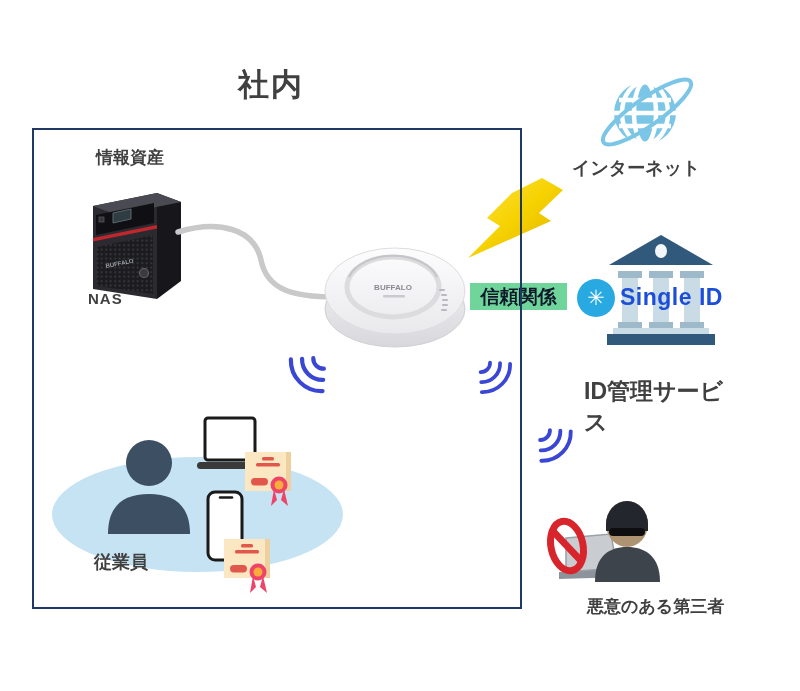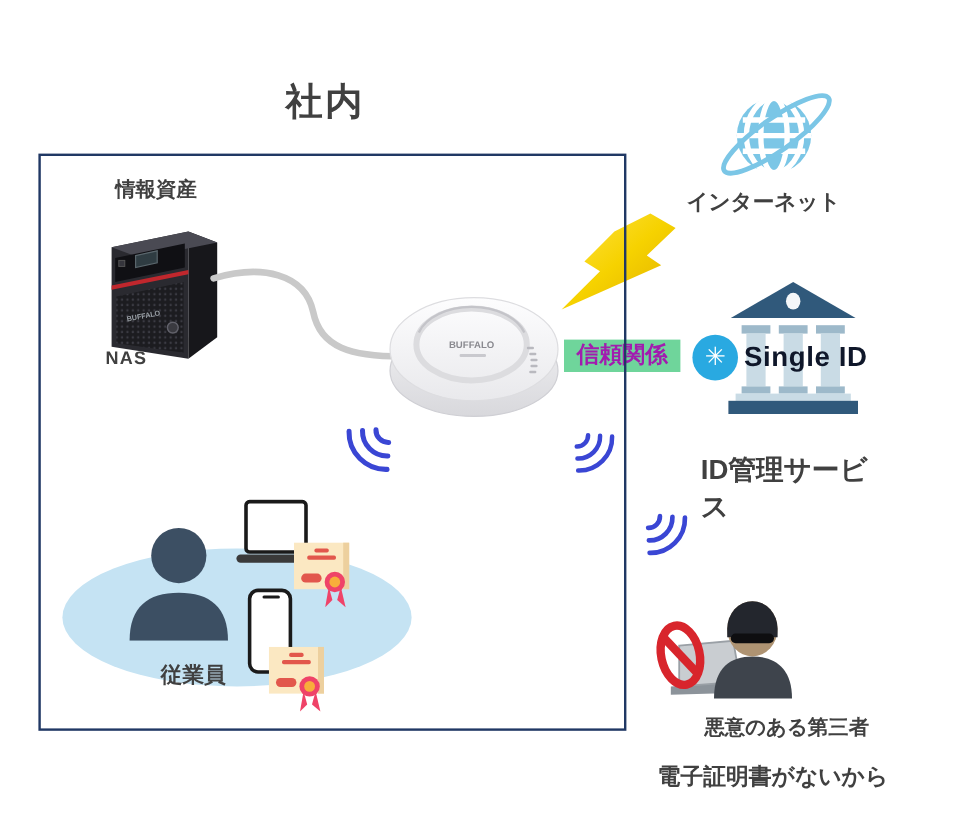--- a/index.html
+++ b/index.html
@@ -18,36 +18,36 @@
   #cable-svg{left:158px;top:210px;}
   #ap-svg{left:323px;top:243px;}
   #ap-name{left:338px;top:357px;width:150px;font-size:21px;}
   #ap-subtitle{left:323px;top:386px;width:166px;font-size:14px;}
   .wifi{width:56px;height:50px;}
   #wifi-left{left:282px;top:347px;transform:rotate(225deg);}
   #wifi-right{left:468px;top:352px;transform:rotate(135deg);width:50px;height:46px;}
   #wifi-outer{left:527px;top:419px;transform:rotate(135deg);width:52px;height:48px;}
   #bolt-svg{left:458px;top:170px;}
   #trust-badge{left:470px;top:283px;width:97px;height:27px;line-height:27px;background:#6FD59B;
-    font-size:19px;font-weight:bold;color:#a21caf;text-align:center;}
+    font-size:19px;font-weight:bold;color:#0f172a;text-align:center;}
   #internet-svg{left:593px;top:58px;}
   #internet-label{left:572px;top:156px;width:160px;font-size:18px;}
   #bank-svg{left:605px;top:233px;}
   #singleid-logo{left:577px;top:279px;width:38px;height:38px;border-radius:50%;background:#29A9E1;
     color:#fff;font-size:21px;line-height:38px;text-align:center;font-weight:bold;}
-  #singleid-brand{left:620px;top:284px;font-size:23px;color:#0f172a;letter-spacing:0.5px;}
+  #singleid-brand{left:620px;top:284px;font-size:23px;color:#1d4ed8;letter-spacing:0.5px;}
   #cloud-line1{left:596px;top:353px;width:130px;font-size:17px;}
   #cloud-line2{left:584px;top:376px;width:150px;font-size:23px;}
   #employee-ellipse{left:52px;top:457px;width:291px;height:115px;border-radius:50%;background:#C5E3F3;}
   #person-svg{left:102px;top:438px;}
   #laptop-svg{left:196px;top:416px;}
   #phone-svg{left:206px;top:490px;}
   #cert-1{left:245px;top:452px;}
   #cert-2{left:224px;top:539px;}
-  #employee-label{left:94px;top:550px;width:70px;font-size:18px;margin-left:40px;}
+  #employee-label{left:94px;top:550px;width:70px;font-size:18px;}
   #certificate-label{left:277px;top:504px;font-size:19px;}
   #attacker-svg{left:543px;top:490px;}
   #attacker-label{left:587px;top:595px;width:150px;font-size:17px;}
   #attacker-note{left:548px;top:635px;font-size:19px;line-height:25px;}
 </style>
 </head>
 <body>
 
 <div id="stage">
 
@@ -219,16 +219,15 @@
     <ellipse cx="84" cy="34" rx="21" ry="23" fill="#AE9372"></ellipse>
     <path d="M63,34 A21,23 0 0 1 105,34 L105,41 L63,41 Z" fill="#23262D"></path>
     <rect x="66" y="38" width="36" height="8" rx="4" fill="#0E0E10"></rect>
     <g transform="rotate(-12 24 56)">
       <ellipse cx="24" cy="56" rx="16" ry="25" fill="none" stroke="#D8252C" stroke-width="7"></ellipse>
       <line x1="13" y1="38" x2="35" y2="74" stroke="#D8252C" stroke-width="7"></line>
     </g>
   </svg>
   <div id="attacker-label" class="abs lbl ctr">悪意のある第三者</div>
   <div id="attacker-note" class="abs lbl">
-    <div>電子証明書がないから</div>
   </div>
 
 </div>
 
 </body></html>

